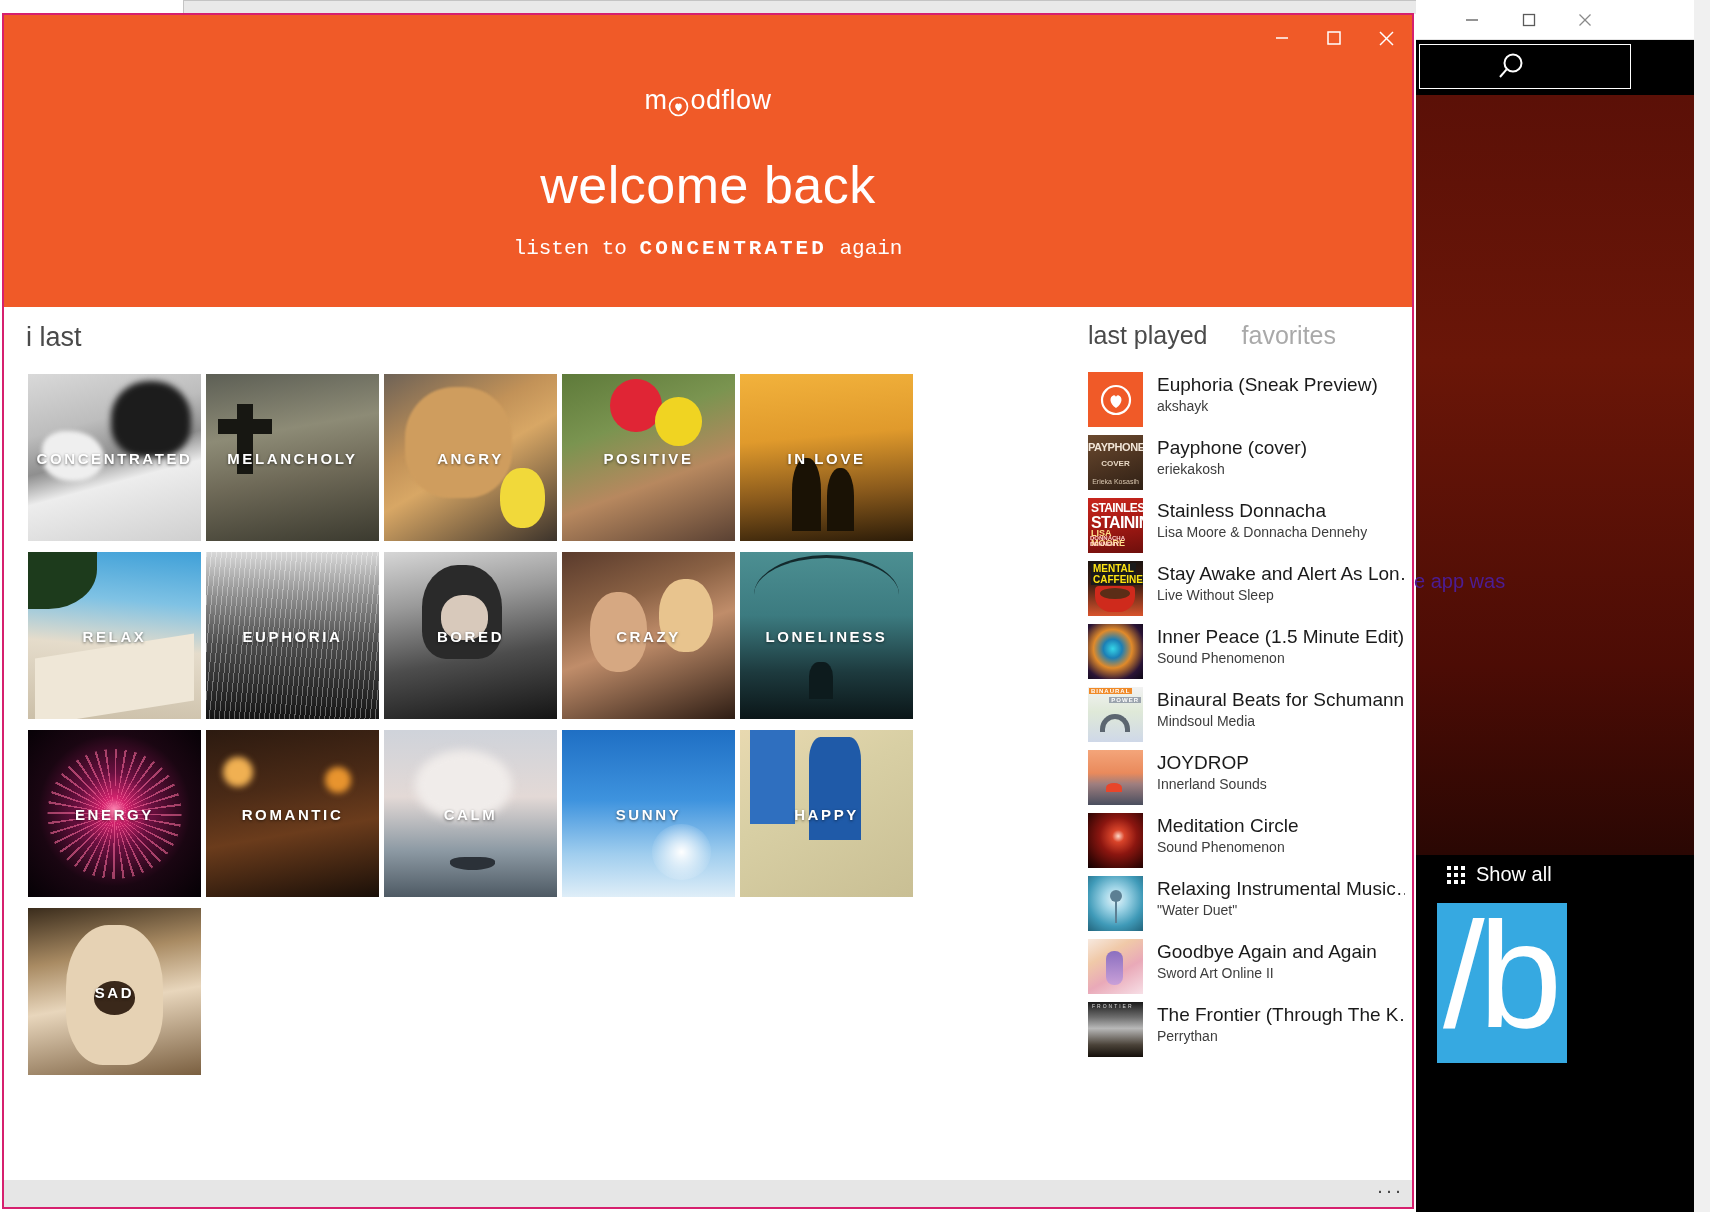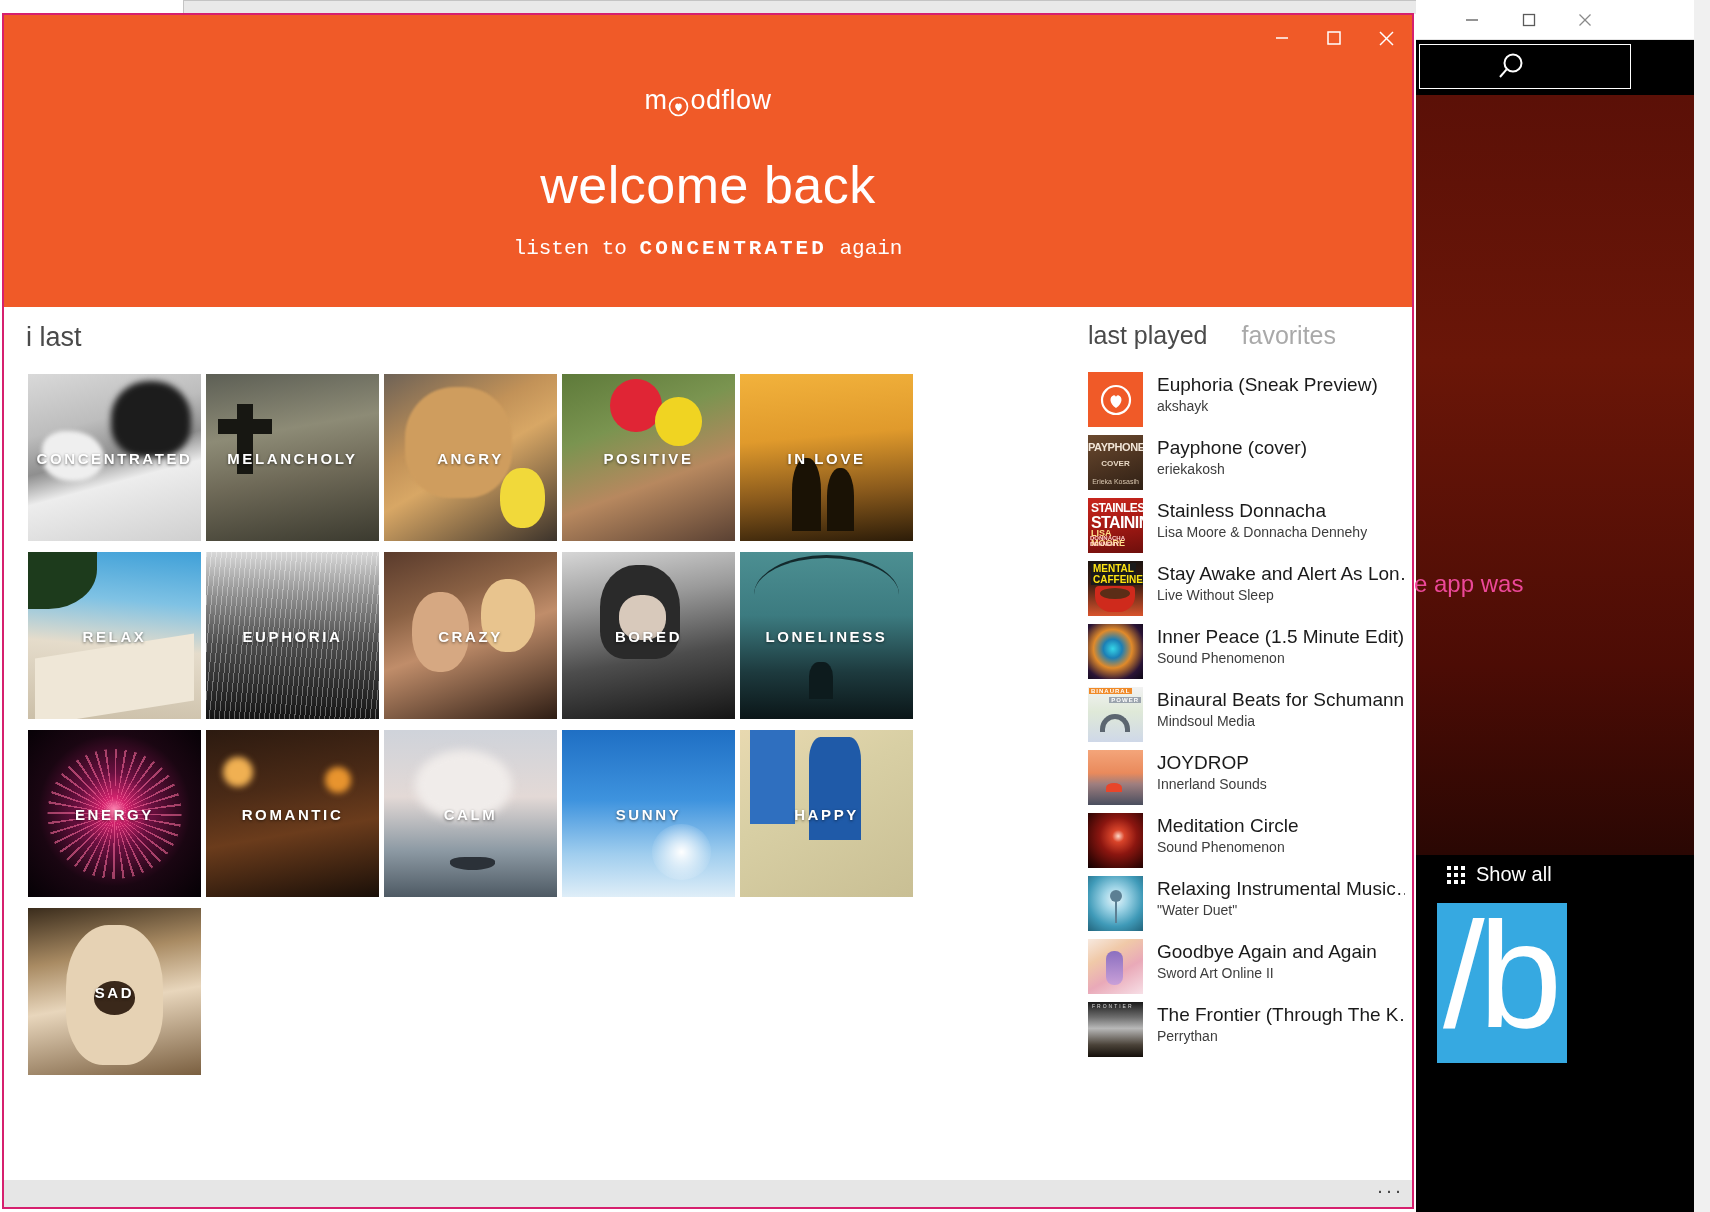--- a/index.html
+++ b/index.html
@@ -35,21 +35,21 @@
   }
   .bg-search-icon {
     position: absolute; left: 1494px; top: 50px; width: 34px; height: 34px;
   }
   .bg-red-panel {
     position: absolute; left: 1416px; top: 95px; width: 278px; height: 760px;
     background: linear-gradient(180deg,#5b1007 0%, #6a1608 35%, #4c0c05 75%, #2a0703 100%);
   }
   .bg-app-text {
     position: absolute; left: 1414px; top: 570px; width: 200px;
-    color: #ec4899; font-size: 24px; font-family: "Liberation Sans", sans-serif;
+    color: #4c1d95; font-size: 20px; font-family: "Liberation Sans", sans-serif;
     white-space: nowrap;
   }
   .bg-showall {
     position: absolute; left: 1447px; top: 863px;
     display: flex; align-items: center; gap: 11px;
     color: #ffffff; font-size: 20px;
   }
   .grid-dots { display: grid; grid-template-columns: repeat(3, 4px); grid-gap: 3px; }
   .grid-dots i { display: block; width: 4px; height: 4px; background: #ffffff; }
   .bg-blue-tile {
@@ -381,26 +381,26 @@
             </div>
             <div class="mood-tile">
               <div class="art a-relax"></div>
               <div class="label">RELAX</div>
             </div>
             <div class="mood-tile">
               <div class="art a-euphoria"></div>
               <div class="label">EUPHORIA</div>
             </div>
             <div class="mood-tile">
+              <div class="art a-bored"></div>
+              <div class="label">BORED</div>
+            </div>
+            <div class="mood-tile">
               <div class="art a-crazy"></div>
               <div class="label">CRAZY</div>
-            </div>
-            <div class="mood-tile">
-              <div class="art a-bored"></div>
-              <div class="label">BORED</div>
             </div>
             <div class="mood-tile">
               <div class="art a-loneliness"></div>
               <div class="label">LONELINESS</div>
             </div>
             <div class="mood-tile">
               <div class="art a-energy"></div>
               <div class="label">ENERGY</div>
             </div>
             <div class="mood-tile">

